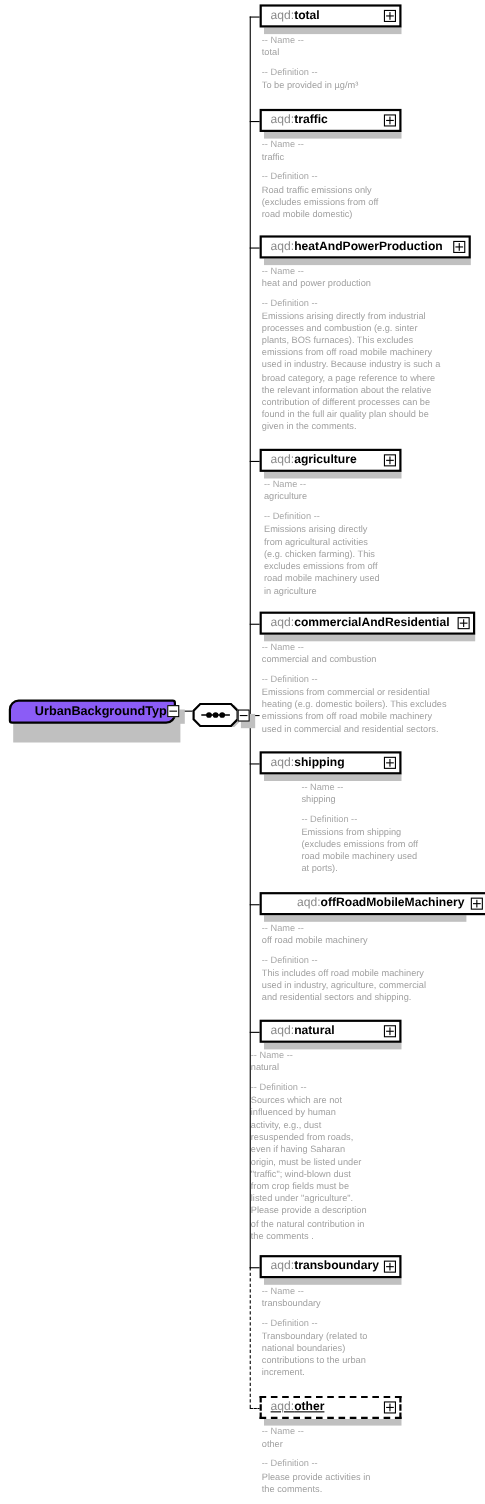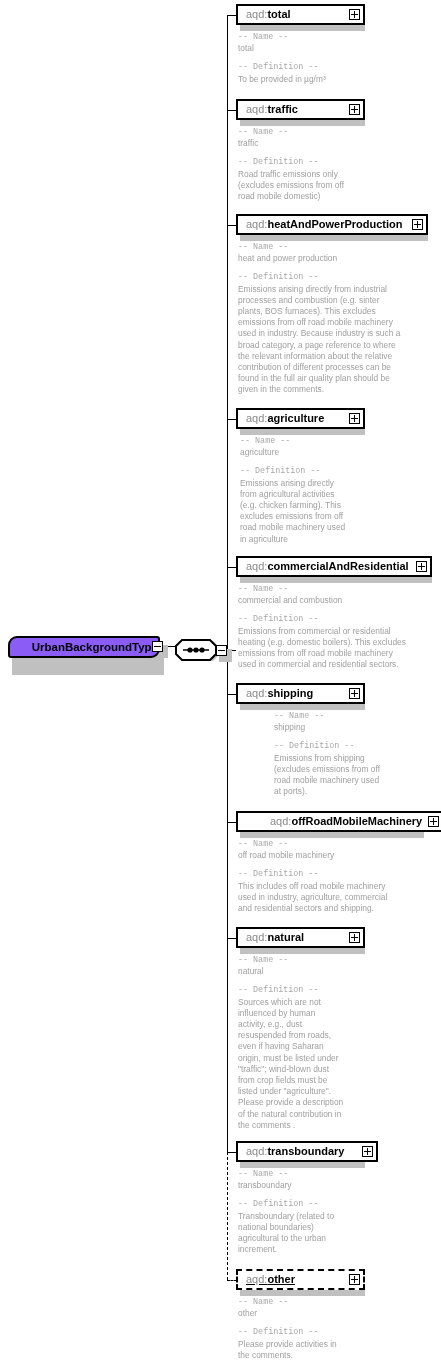--- a/index.html
+++ b/index.html
@@ -79,21 +79,21 @@
   
   .annotation {
     position: absolute;
     font-size: 8.4px;
     line-height: 11.2px;
     color: #a0a0a0;
     white-space: pre;
     font-family: "Liberation Sans", sans-serif;
     z-index: 4;
   }
-  .anno-head { color: #a8a8a8; font-family: Liberation Mono, monospace; }
+  .anno-head { color: #a8a8a8; }
   .anno-body { color: #a0a0a0; }
   .anno-gap { display: block; height: 7px; }
 
   
   .vline {
     position: absolute;
     width: 1px;
     background: #000000;
     z-index: 3;
   }
@@ -307,48 +307,48 @@
 and residential sectors and shipping.</span></div>
   </div>
 
   <div>
     <div class="hline" style="left:227px; top:938px; width:10px;"></div>
     <div class="node-shadow" style="left:240px; top:946px; width:125px; height:8px;"></div>
     <div class="node" style="left:236px; top:927px; width:129px;">
       <span class="node-label"><span class="ns-prefix">aqd:</span><span>natural</span></span>
       <div class="expander" style="right:3px; top:3px;"></div>
     </div>
-    <div class="annotation" style="left:238px; top:954px;"><span class="anno-head">-- Name --</span>
+    <div class="annotation" style="left:228px; top:954px;"><span class="anno-head">-- Name --</span>
 <span class="anno-body">natural</span><span class="anno-gap"></span><span class="anno-head">-- Definition --</span>
 <span class="anno-body">Sources which are not
 influenced by human
 activity, e.g., dust
 resuspended from roads,
 even if having Saharan
 origin, must be listed under
 "traffic"; wind-blown dust
 from crop fields must be
 listed under "agriculture".
 Please provide a description
 of the natural contribution in
 the comments .</span></div>
   </div>
 
   <div>
     <div class="hline" style="left:227px; top:1152px; width:10px;"></div>
     <div class="node-shadow" style="left:240px; top:1160px; width:125px; height:8px;"></div>
-    <div class="node" style="left:236px; top:1141px; width:142px;">
+    <div class="node" style="left:236px; top:1141px; width:129px;">
       <span class="node-label"><span class="ns-prefix">aqd:</span><span>transboundary</span></span>
       <div class="expander" style="right:3px; top:3px;"></div>
     </div>
     <div class="annotation" style="left:238px; top:1168px;"><span class="anno-head">-- Name --</span>
 <span class="anno-body">transboundary</span><span class="anno-gap"></span><span class="anno-head">-- Definition --</span>
 <span class="anno-body">Transboundary (related to
 national boundaries)
-agricultural to the urban
+contributions to the urban
 increment.</span></div>
   </div>
 
   <div>
     <div class="hline dotted" style="left:227px; top:1280px; width:10px;"></div>
     <div class="node-shadow" style="left:240px; top:1288px; width:125px; height:8px;"></div>
     <div class="node dashed" style="left:236px; top:1269px; width:129px;">
       <span class="node-label"><span class="ns-prefix">aqd:</span><span>other</span></span>
       <div class="expander" style="right:3px; top:3px;"></div>
     </div>

